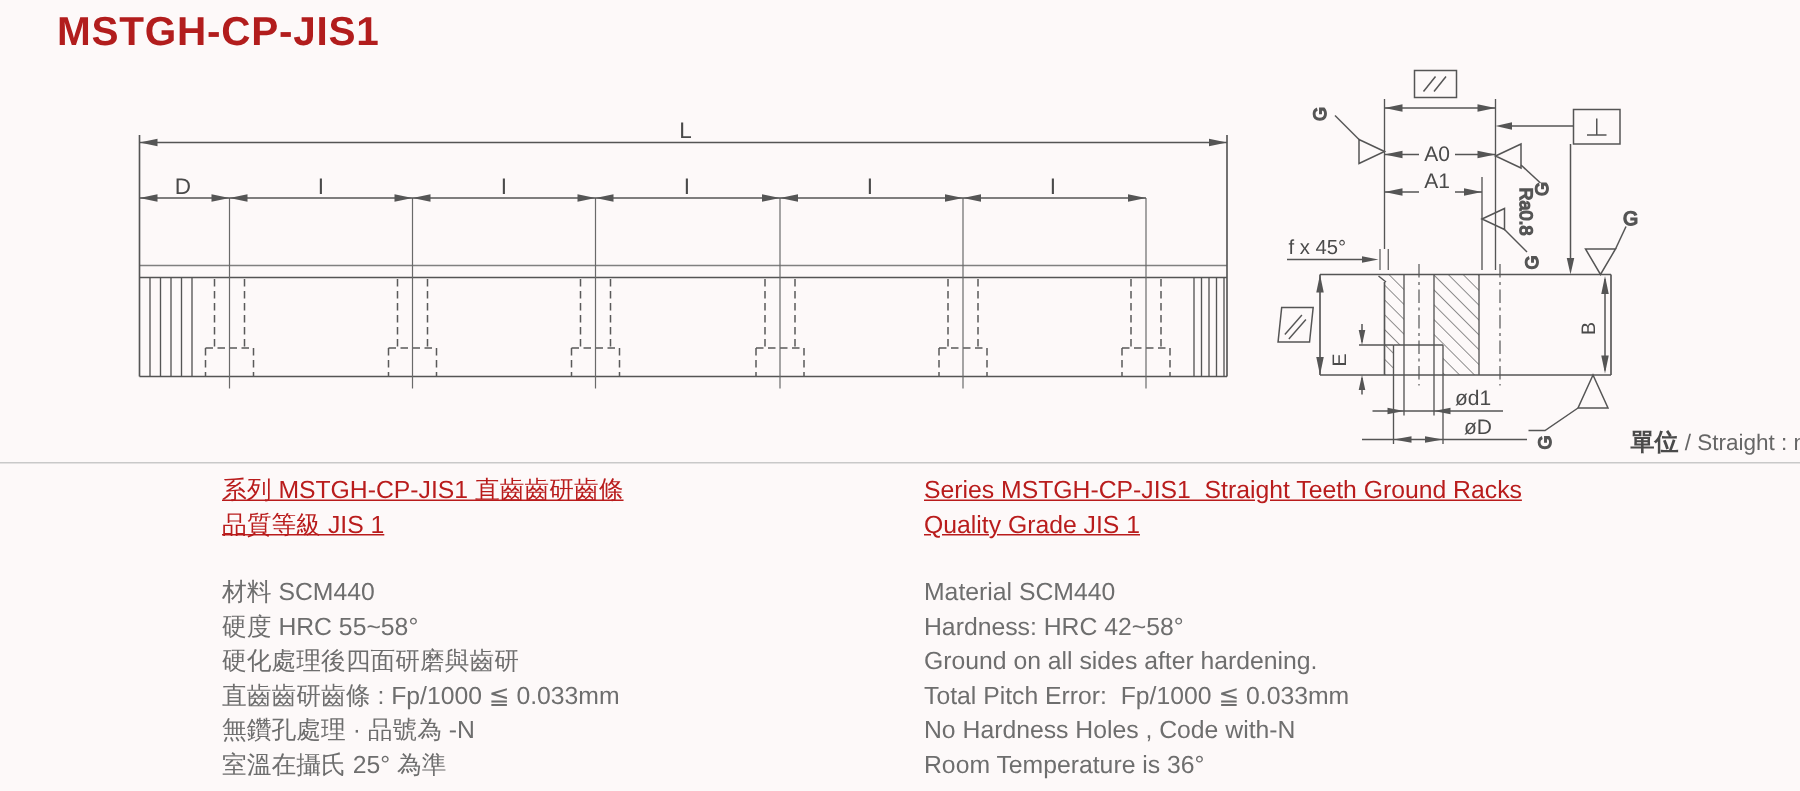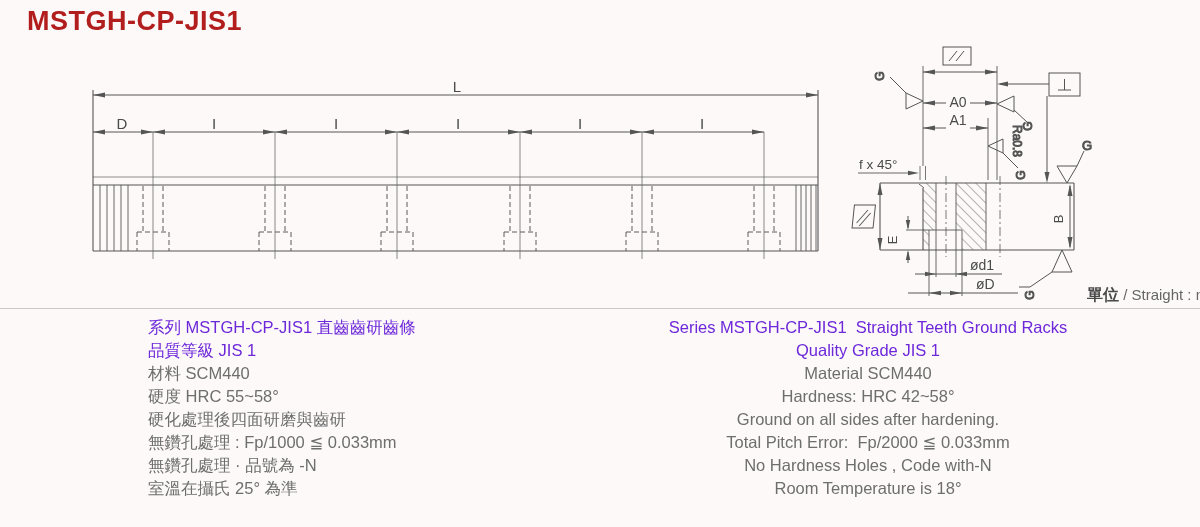--- a/index.html
+++ b/index.html
@@ -4,39 +4,39 @@
 <style>
   html,body{margin:0;padding:0;}
   body{
     width:1200px;height:527px;
     background:#fdf9f9;
     font-family:"Liberation Sans","DejaVu Sans",sans-serif;
     position:relative;overflow:hidden;
   }
   .page{position:absolute;left:0;top:0;width:1200px;height:527px;}
   .title{
-    position:absolute;left:27px;top:6px;
+    position:absolute;left:38px;top:6px;
     font-size:27px;font-weight:bold;color:#b21d1d;letter-spacing:0.5px;
   }
   svg.drawing{position:absolute;left:0;top:40px;}
   svg text{font-family:"Liberation Sans","DejaVu Sans",sans-serif;fill:#4a4a4a;}
   .unit-note{
     position:absolute;left:1044px;top:285px;white-space:nowrap;
     font-size:15px;color:#666;
   }
   .unit-note .cjk{font-weight:bold;color:#4a4a4a;font-size:16px;margin-left:43px;}
   .divider{
     position:absolute;left:0;top:308px;width:1200px;height:0;
     border-top:1px solid #c9c9c9;
   }
   .spec-col{position:absolute;top:316px;font-size:16.5px;line-height:23px;color:#6e6e6e;}
   .spec-col.left{left:148px;width:450px;}
-  .spec-col.right{left:588px;width:560px;text-align:center;}
-  .spec-head{color:#6d28d9;}
-  .spec-items{}
+  .spec-col.right{left:616px;width:560px;}
+  .spec-head{color:#b91c1c;text-decoration:underline;}
+  .spec-items{margin-top:22px;}
   .spec-line{white-space:pre-wrap;}
 </style>
 </head>
 <body>
 
 <div class="page">
 
   <div class="title">MSTGH-CP-JIS1</div>
 
   <svg class="drawing" width="1200" height="270" viewBox="0 40 1200 270">
@@ -264,32 +264,32 @@
 
   <div class="divider"></div>
 
   <div class="spec-col left">
     <div class="spec-line spec-head">系列 MSTGH-CP-JIS1 直齒齒研齒條</div>
     <div class="spec-line spec-head">品質等級 JIS 1</div>
     <div class="spec-items">
       <div class="spec-line">材料 SCM440</div>
       <div class="spec-line">硬度 HRC 55~58°</div>
       <div class="spec-line">硬化處理後四面研磨與齒研</div>
-      <div class="spec-line">無鑽孔處理 : Fp/1000 ≦ 0.033mm</div>
+      <div class="spec-line">直齒齒研齒條 : Fp/1000 ≦ 0.033mm</div>
       <div class="spec-line">無鑽孔處理 · 品號為 -N</div>
       <div class="spec-line">室溫在攝氏 25° 為準</div>
     </div>
   </div>
 
   <div class="spec-col right">
     <div class="spec-line spec-head">Series MSTGH-CP-JIS1  Straight Teeth Ground Racks</div>
     <div class="spec-line spec-head">Quality Grade JIS 1</div>
     <div class="spec-items">
       <div class="spec-line">Material SCM440</div>
       <div class="spec-line">Hardness: HRC 42~58°</div>
       <div class="spec-line">Ground on all sides after hardening.</div>
-      <div class="spec-line">Total Pitch Error:  Fp/2000 ≦ 0.033mm</div>
+      <div class="spec-line">Total Pitch Error:  Fp/1000 ≦ 0.033mm</div>
       <div class="spec-line">No Hardness Holes , Code with-N</div>
-      <div class="spec-line">Room Temperature is 18°</div>
+      <div class="spec-line">Room Temperature is 36°</div>
     </div>
   </div>
 
 </div>
 
 </body></html>

